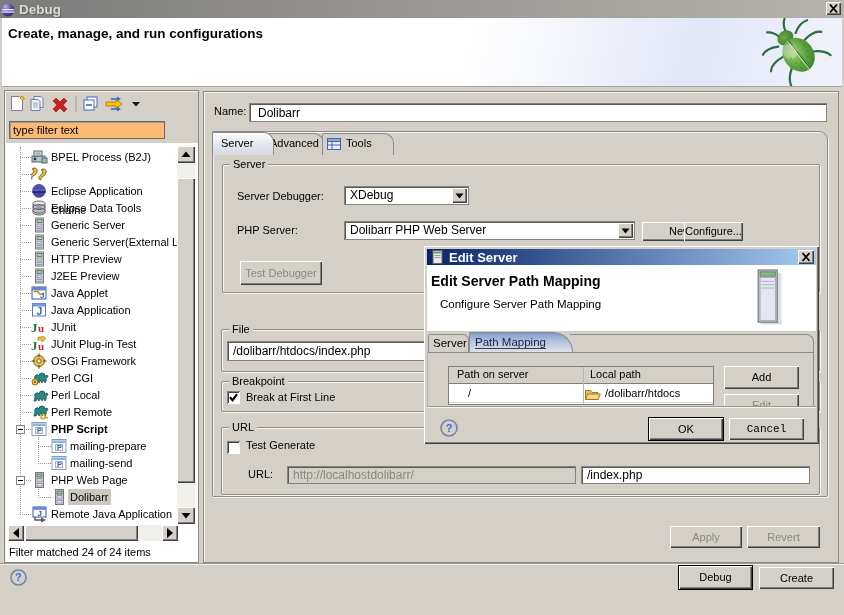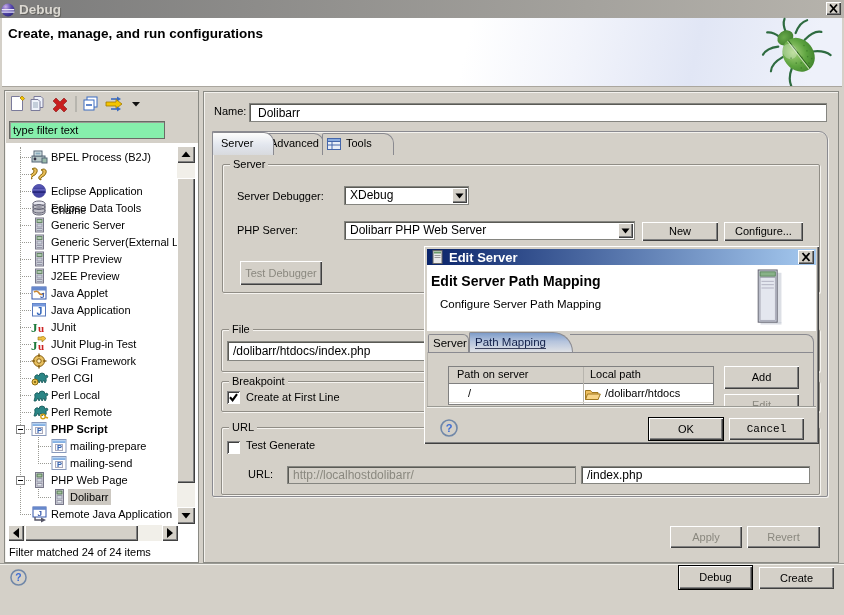--- a/index.html
+++ b/index.html
@@ -106,21 +106,21 @@
       <path d="M107 1.5 l4 2.5 -4 2.5 z" fill="#3b6bc0"></path>
     </g>
   <path d="M96 7 h10 v-2.6 l6 4.6 -6 4.6 V11 h-10 z" fill="#f4c400" stroke="#a07800" stroke-width="0.8"></path>
   <g>
       <line x1="109" y1="14" x2="101" y2="14" stroke="#3b6bc0" stroke-width="1.6"></line>
       <path d="M107 11.5 l4 2.5 -4 2.5 z" fill="#3b6bc0"></path>
     </g>
   <path d="M122 7 l8 0 -4 4.5 z" fill="#111"></path>
 </svg>
 
-<div class="abs" style="left:9px;top:121px;width:156px;height:18px;background:#86efac;border:1px solid #6a6a66;box-shadow:inset 1px 1px 0 #9a9a94;line-height:16px;padding-left:3px;">type filter text</div>
+<div class="abs" style="left:9px;top:121px;width:156px;height:18px;background:#fdba74;border:1px solid #6a6a66;box-shadow:inset 1px 1px 0 #9a9a94;line-height:16px;padding-left:3px;">type filter text</div>
 
 <div class="abs" style="left:6px;top:143px;width:192px;height:419px;background:#fff;"></div>
 <div class="abs" style="left:6px;top:143px;width:171px;height:419px;overflow:hidden;font-size:11px;" id="tree">
     <div style="position:absolute;left:14px;top:4px;width:1px;height:366px;border-left:1px dotted #9a9a94;"></div>
     <div style="position:absolute;left:32px;top:288px;width:1px;height:33px;border-left:1px dotted #9a9a94;"></div>
     <div style="position:absolute;left:32px;top:339px;width:1px;height:16px;border-left:1px dotted #9a9a94;"></div>
     <div style="position:absolute;left:14px;top:14px;width:11px;height:1px;border-top:1px dotted #9a9a94;"></div>
     <div style="position:absolute;left:25px;top:6px;width:17px;height:16px;">
       <svg width="17" height="16" viewBox="0 0 17 16">
         <rect x="1" y="7" width="13" height="6" fill="#b8c8c8" stroke="#567"></rect>
@@ -405,36 +405,36 @@
 </div>
 <div class="abs" style="left:237px;top:224px;">PHP Server:</div>
 <div class="abs field" style="left:344px;top:221px;width:291px;height:19px;line-height:17px;padding-left:5px;">Dolibarr PHP Web Server
   <div class="abs btn" style="right:1px;top:1px;width:15px;height:15px;">
       <svg width="15" height="15" viewBox="0 0 15 15">
         <path d="M3.5 5.5 h8 l-4 5 z" fill="#000"></path>
       </svg>
     </div>
 </div>
 <div class="abs btn" style="left:642px;top:222px;width:76px;height:19px;line-height:19px;">New</div>
-<div class="abs btn" style="left:724px;top:222px;width:79px;height:19px;line-height:19px;">Configure...</div>
+<div class="abs btn" style="left:684px;top:222px;width:59px;height:19px;line-height:19px;">Configure...</div>
 <div class="abs btn disab" style="left:240px;top:261px;width:82px;height:24px;line-height:24px;">Test Debugger</div>
 
 <div class="abs grp" style="left:221px;top:329px;width:599px;height:43px;">
   <div class="lbl">File</div>
 </div>
 <div class="abs field" style="left:227px;top:341px;width:560px;height:20px;line-height:18px;padding-left:5px;">/dolibarr/htdocs/index.php</div>
 
 <div class="abs grp" style="left:221px;top:381px;width:599px;height:31px;">
   <div class="lbl">Breakpoint</div>
 </div>
 <div class="abs sunk" style="left:227px;top:391px;width:13px;height:13px;"></div>
 <svg class="abs" style="left:229px;top:393px" width="9" height="9" viewBox="0 0 9 9">
     <path d="M1 4.2 l2.6 3 L8 1.2" stroke="#000" stroke-width="2.1" fill="none"></path>
   </svg>
-<div class="abs" style="left:246px;top:391px;">Create at First Line</div>
+<div class="abs" style="left:246px;top:391px;">Break at First Line</div>
 
 <div class="abs grp" style="left:221px;top:427px;width:599px;height:68px;">
   <div class="lbl">URL</div>
 </div>
 <div class="abs sunk" style="left:227px;top:441px;width:13px;height:13px;"></div>
 <div class="abs" style="left:246px;top:439px;">Test Generate</div>
 <div class="abs" style="left:248px;top:468px;">URL:</div>
 <div class="abs field" style="left:287px;top:466px;width:289px;height:18px;line-height:16px;padding-left:5px;color:#8a887f;background:#d4d0c8;">http://localhostdolibarr/</div>
 <div class="abs field" style="left:581px;top:466px;width:229px;height:18px;line-height:16px;padding-left:5px;">/index.php</div>
 

